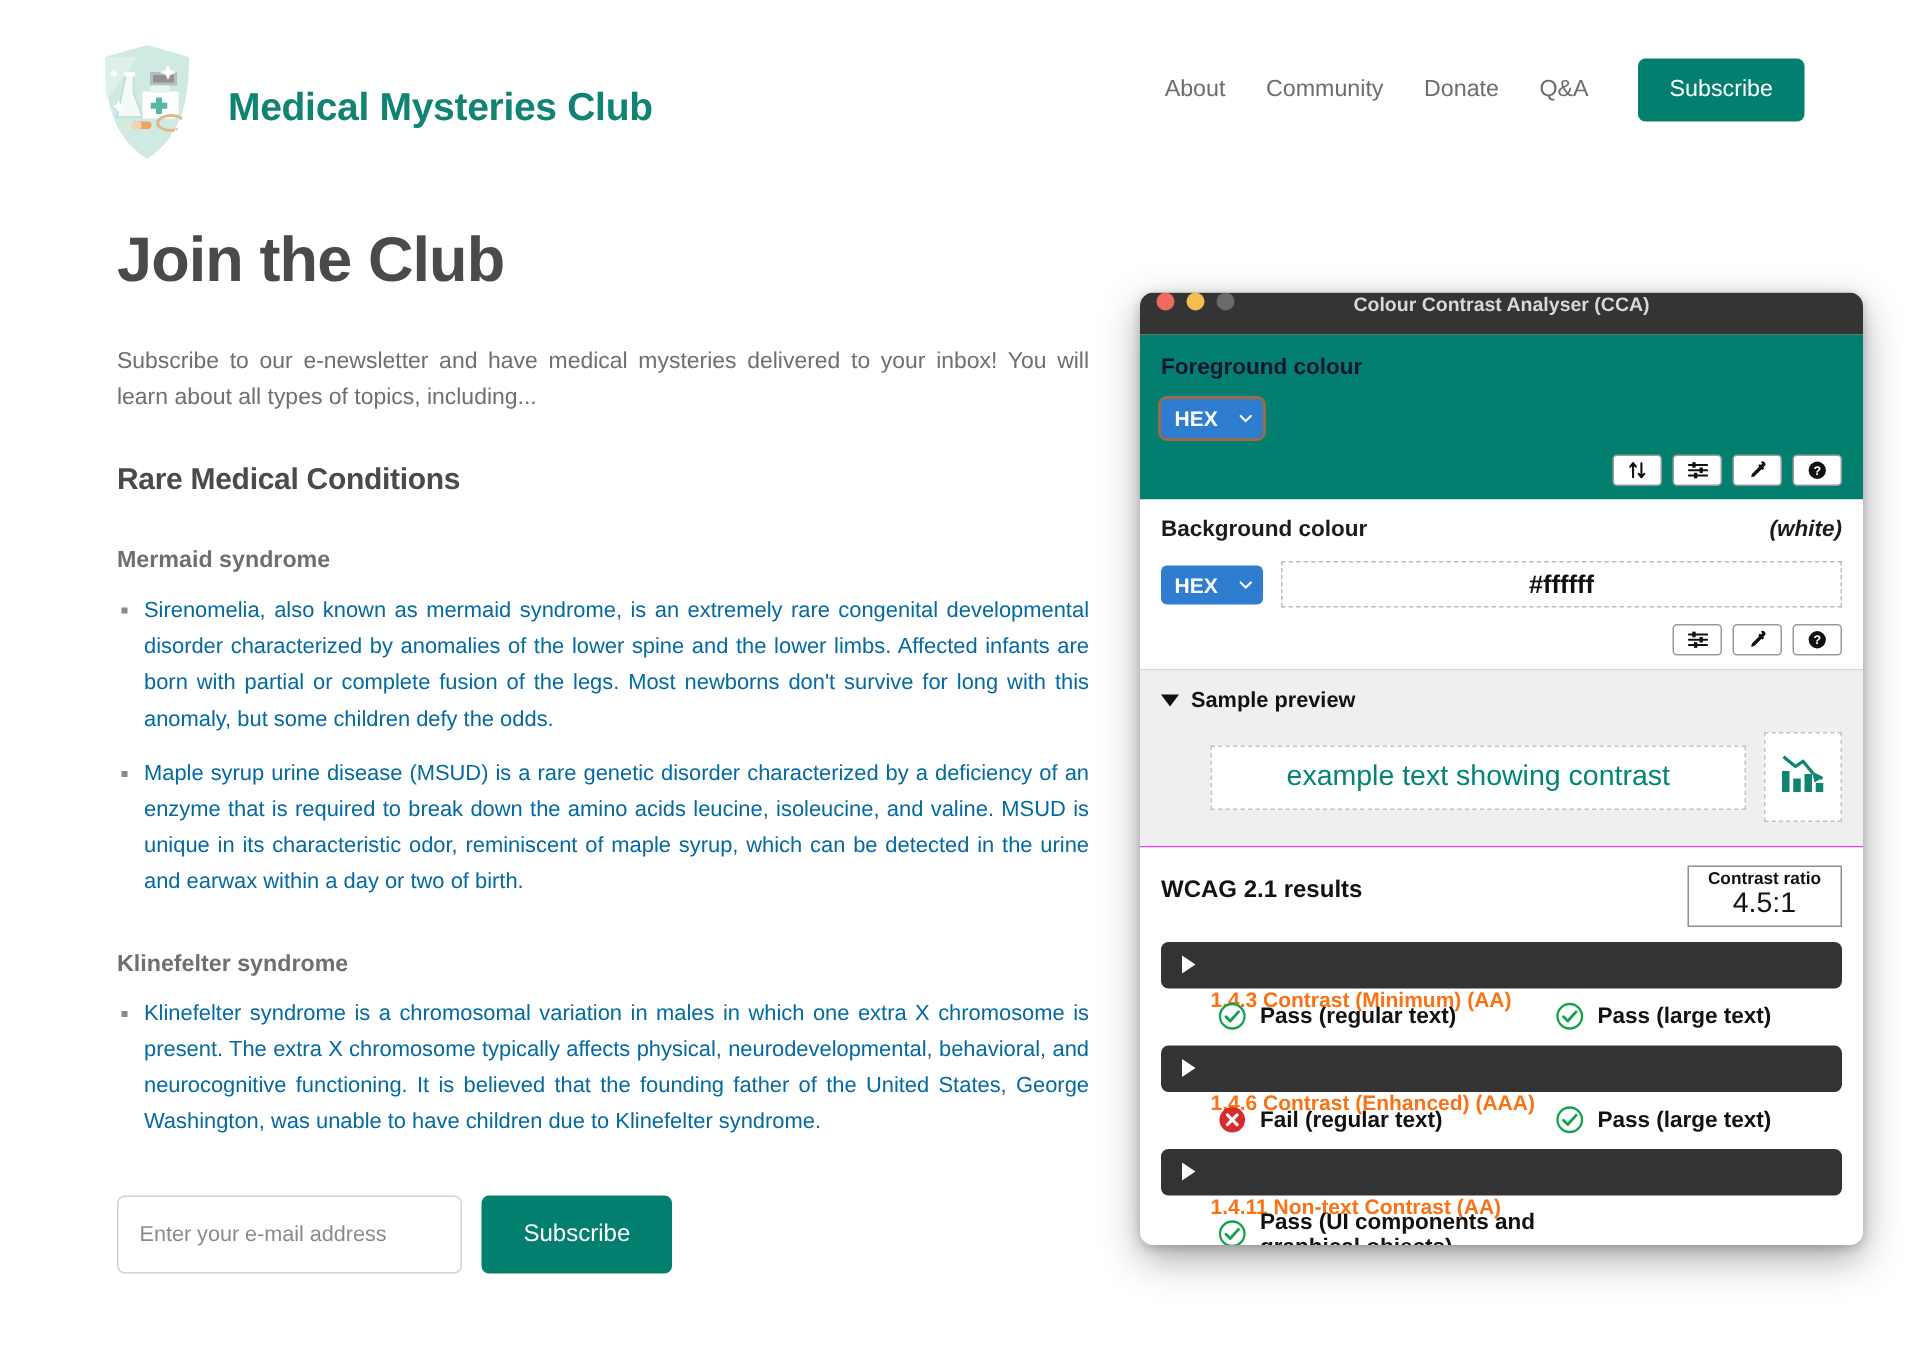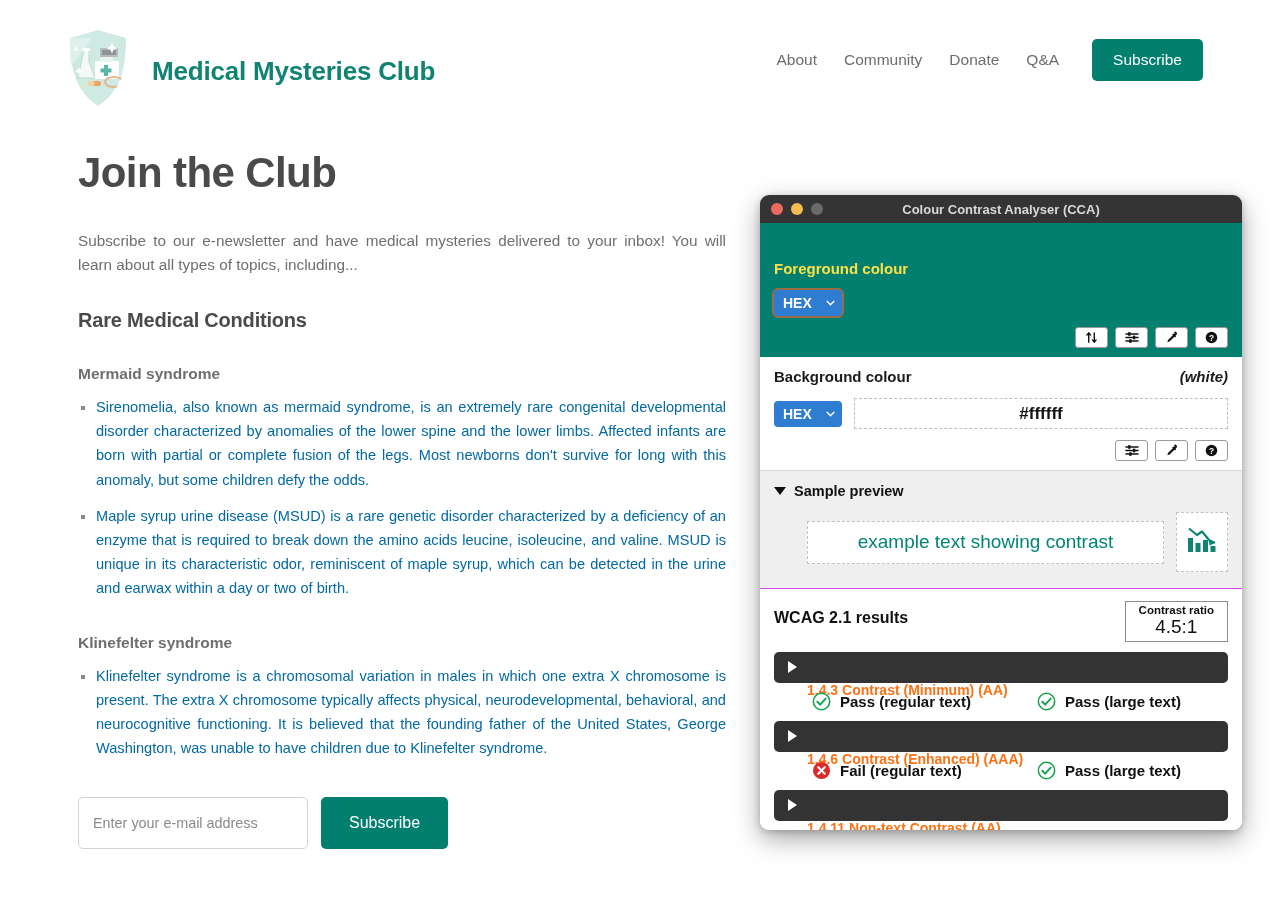--- a/index.html
+++ b/index.html
@@ -87,36 +87,36 @@
     position: absolute; left: 760px; top: 195px;
     width: 482px; height: 635px;
     background: #ffffff;
     border-radius: 9px;
     box-shadow: 0 9px 26px rgba(0,0,0,0.34), 0 2px 7px rgba(0,0,0,0.20);
     overflow: hidden;
     font-family: "Liberation Sans", sans-serif;
   }
   .cca-titlebar {
     height: 28px; background: #343434;
-    display: flex; align-items: center; position: relative;
+    display: flex; align-items: flex-start; position: relative;
   }
   .traffic { display: flex; gap: 8px; margin-left: 11px; }
   .dot { width: 12px; height: 12px; border-radius: 50%; }
   .dot.red { background: #ed6a5e; }
   .dot.yellow { background: #f4bd4f; }
   .dot.gray { background: #6a6a6a; }
   .cca-title {
     position: absolute; left: 0; right: 0; text-align: center;
     font-size: 13px; font-weight: bold; color: #d8d8d8;
     pointer-events: none;
   }
 
   .fg-panel { background: #027f6f; padding: 13px 14px 9px 14px; }
   .panel-label-light {
-    font-size: 15px; font-weight: bold; color: #fde047; margin-top: 24px;
+    font-size: 15px; font-weight: bold; color: #0f172a;
   }
   .bg-panel {
     background: #ffffff; padding: 11px 14px 9px 14px;
     border-bottom: 1px solid #d9d9d9; position: relative;
   }
   .bg-head { display: flex; align-items: baseline; justify-content: space-between; }
   .panel-label-dark { font-size: 15px; font-weight: bold; color: #1b1b1b; }
   .white-note { font-size: 15px; font-style: italic; color: #1b1b1b; font-weight: bold; }
 
   .color-row { display: flex; align-items: center; gap: 12px; margin-top: 13px; }

